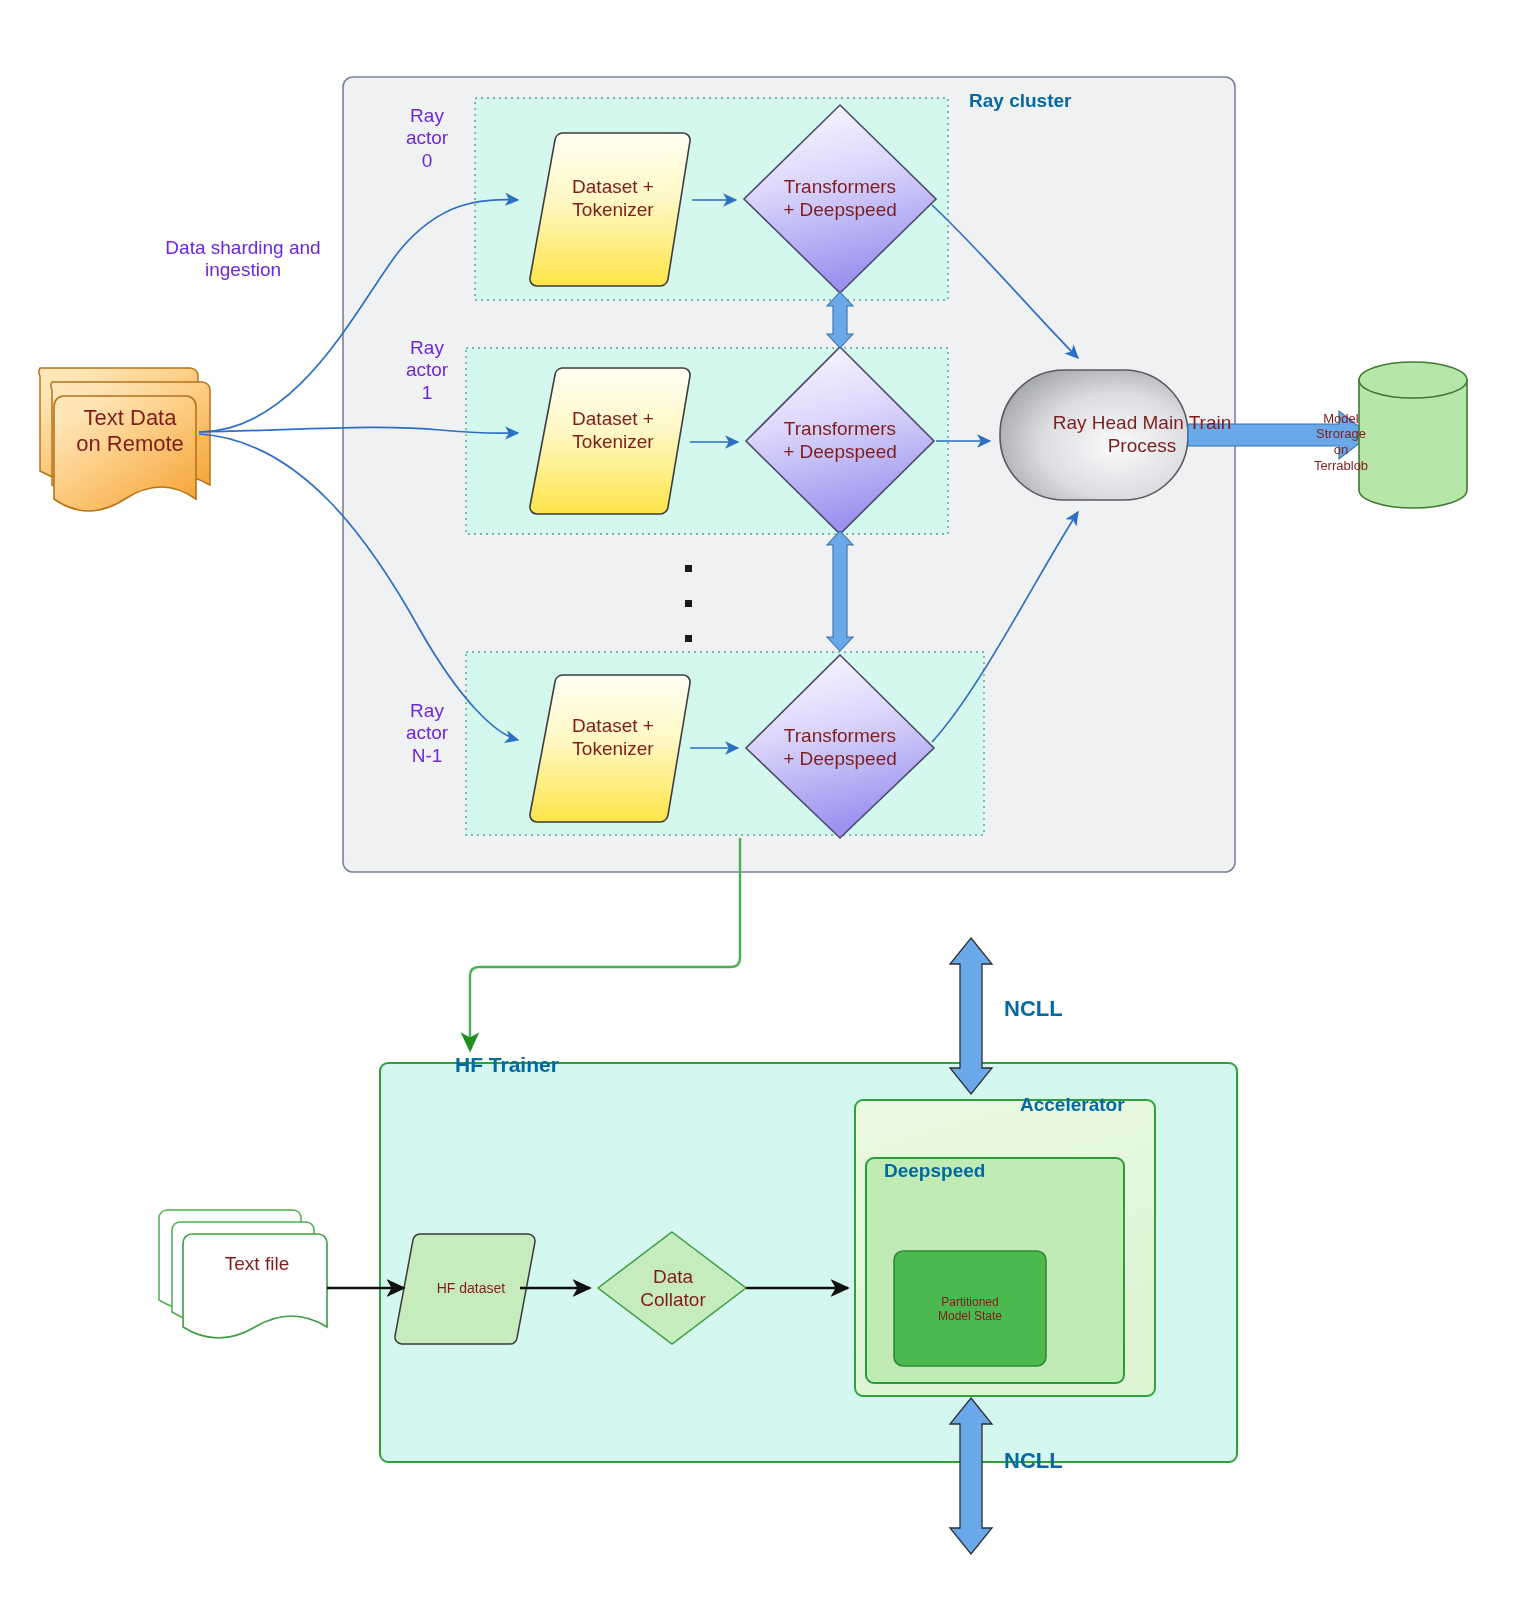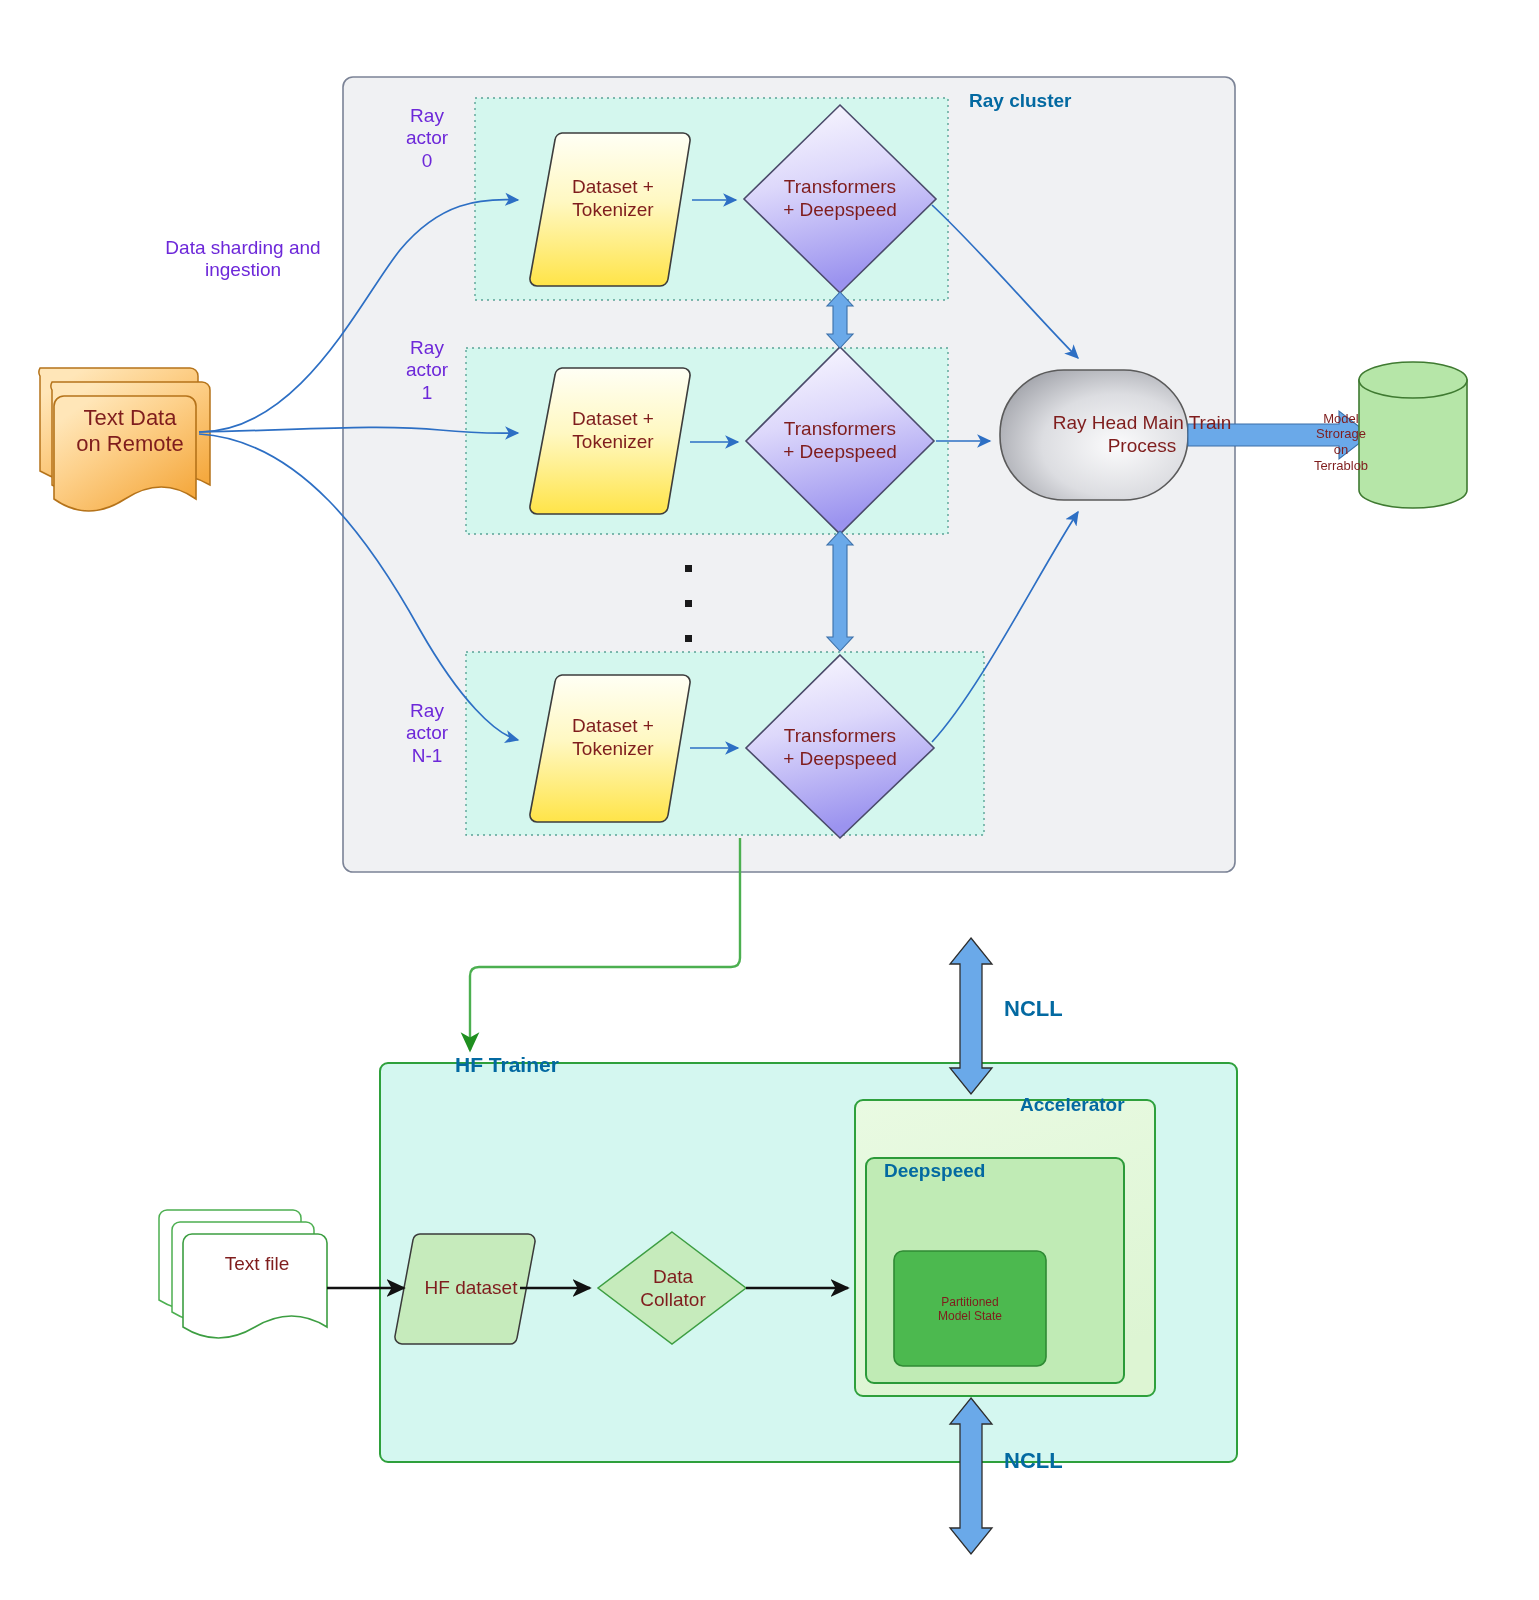--- a/index.html
+++ b/index.html
@@ -261,21 +261,21 @@
 on
 Terrablob</div>
 
   <div class="lbl bold-title" style="left:1004px; top:996px; width:90px; font-size:22px; text-align:left;">NCLL</div>
   <div class="lbl bold-title" style="left:1004px; top:1448px; width:90px; font-size:22px; text-align:left;">NCLL</div>
 
   <div class="lbl bold-title" style="left:455px; top:1053px; width:200px; font-size:21px; text-align:left;">HF Trainer</div>
 
   <div class="node-text" style="left:196px; top:1246px; width:122px; height:36px; font-size:19px;">Text file</div>
 
-  <div class="node-text" style="left:408px; top:1271px; width:126px; height:34px; font-size:19px;text-align:center;">HF dataset</div>
+  <div class="node-text" style="left:408px; top:1271px; width:126px; height:34px; font-size:14px;text-align:center;">HF dataset</div>
 
   <div class="node-text" style="left:612px; top:1258px; width:122px; height:62px; font-size:19px;">Data
 Collator</div>
 
   <div class="lbl bold-title" style="left:1020px; top:1094px; width:130px; font-size:19px; text-align:left;">Accelerator</div>
 
   <div class="lbl bold-title" style="left:884px; top:1160px; width:160px; font-size:19px; text-align:left;">Deepspeed</div>
 
   <div class="node-text" style="left:892px; top:1278px; width:156px; height:62px; font-size:12px;">Partitioned
 Model State</div>

